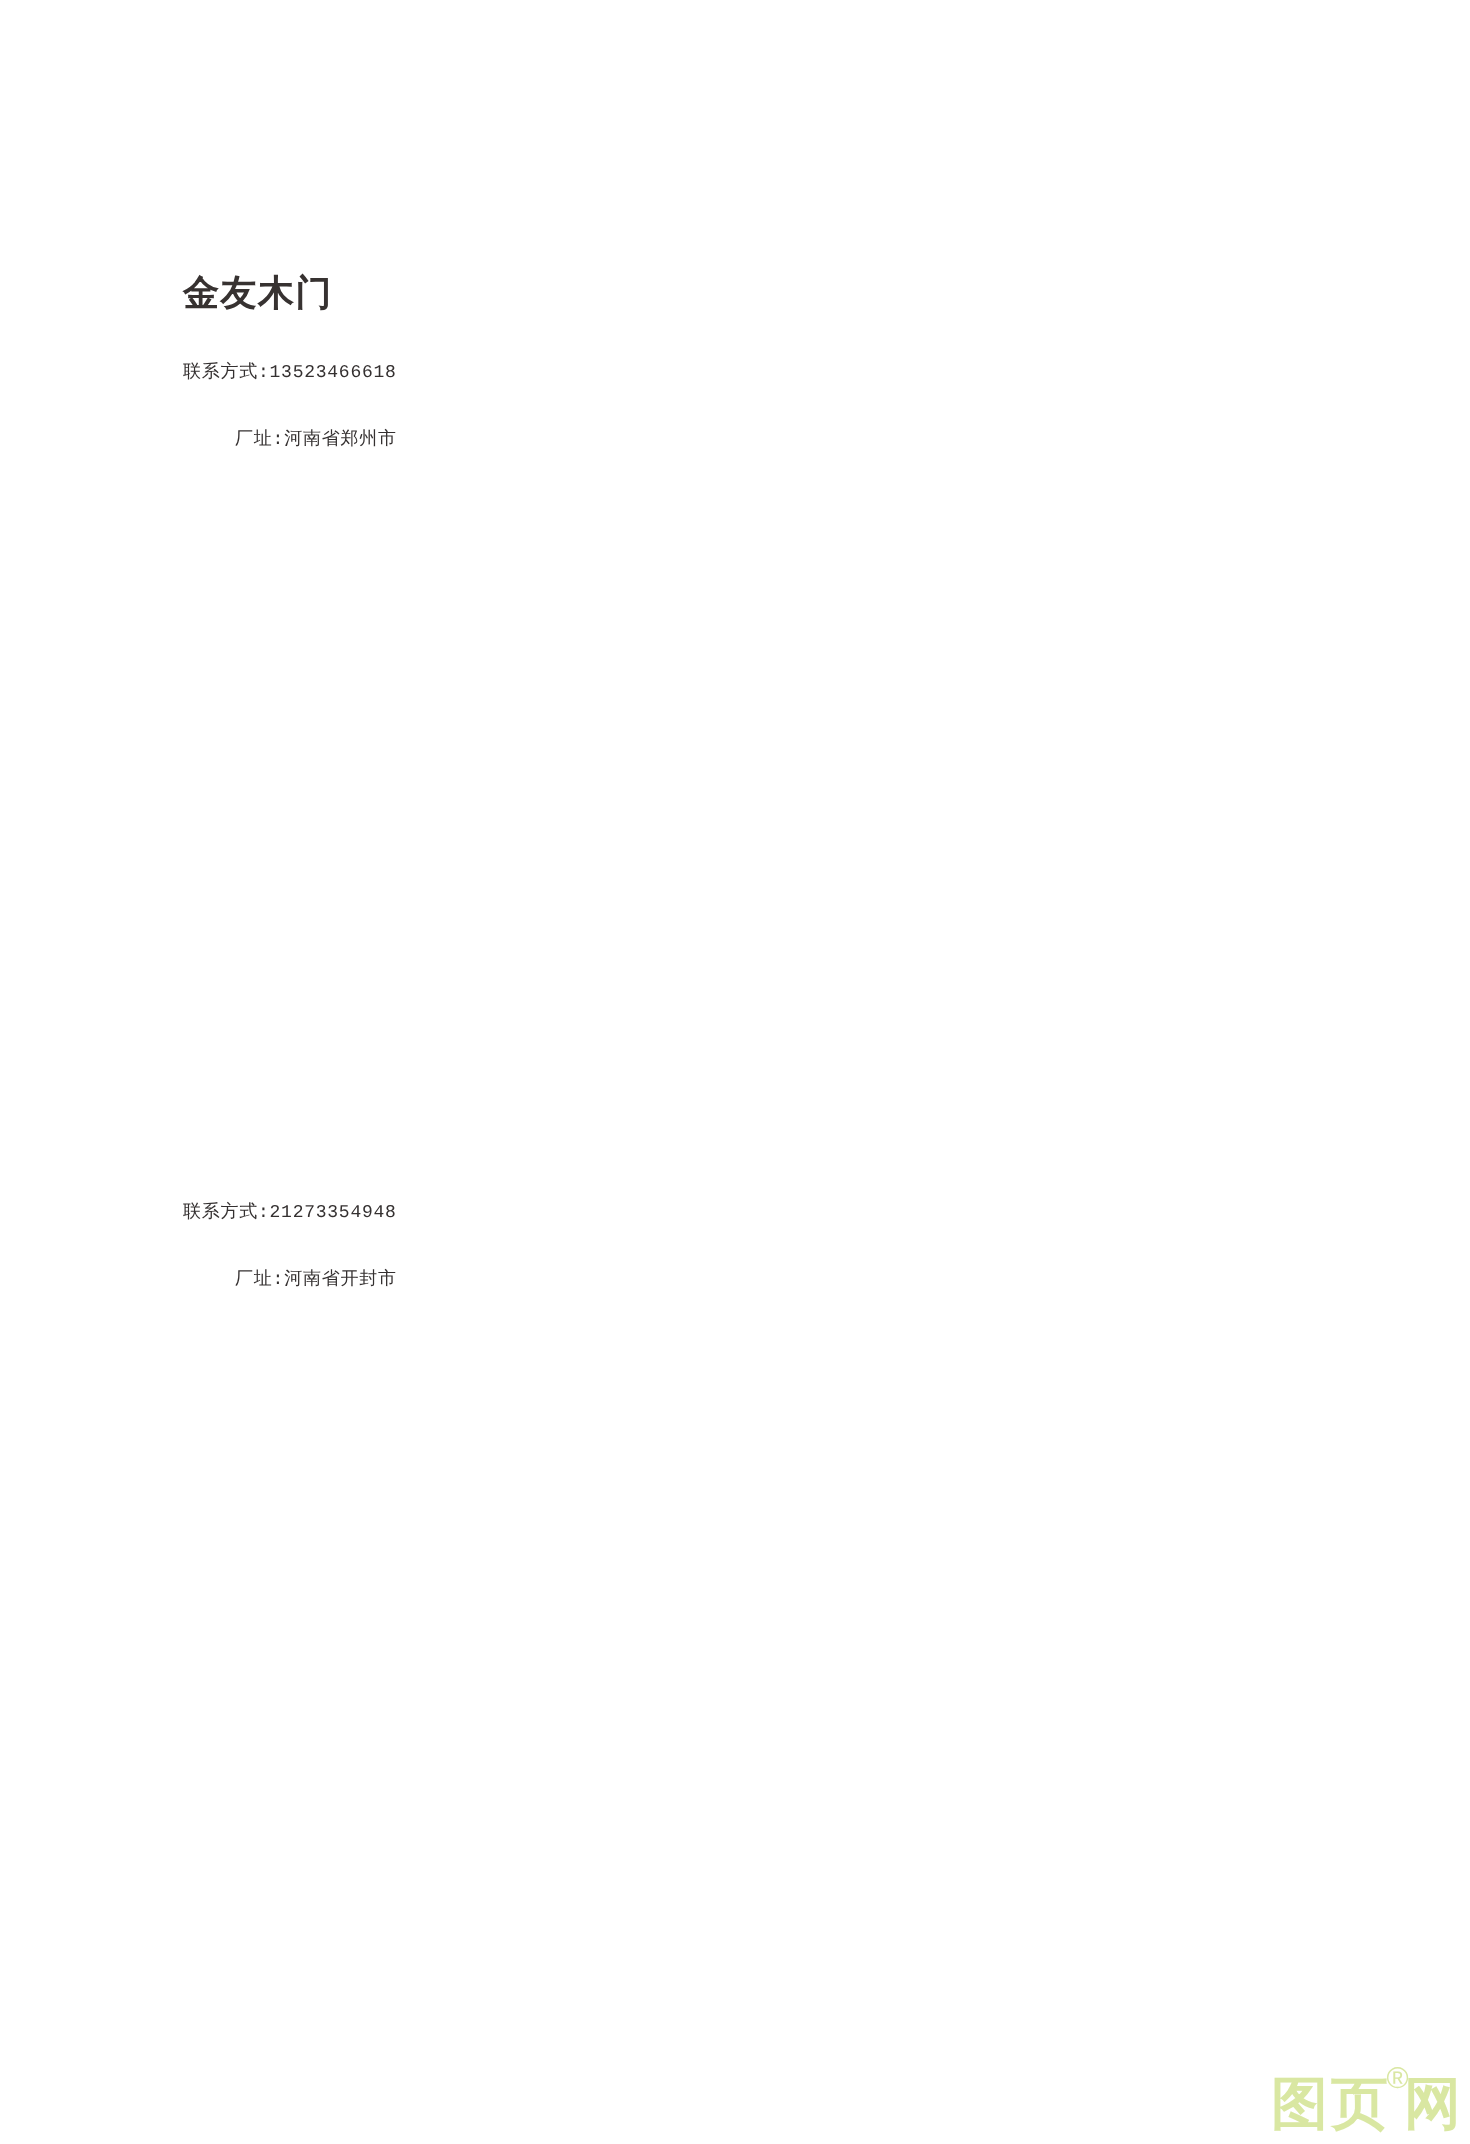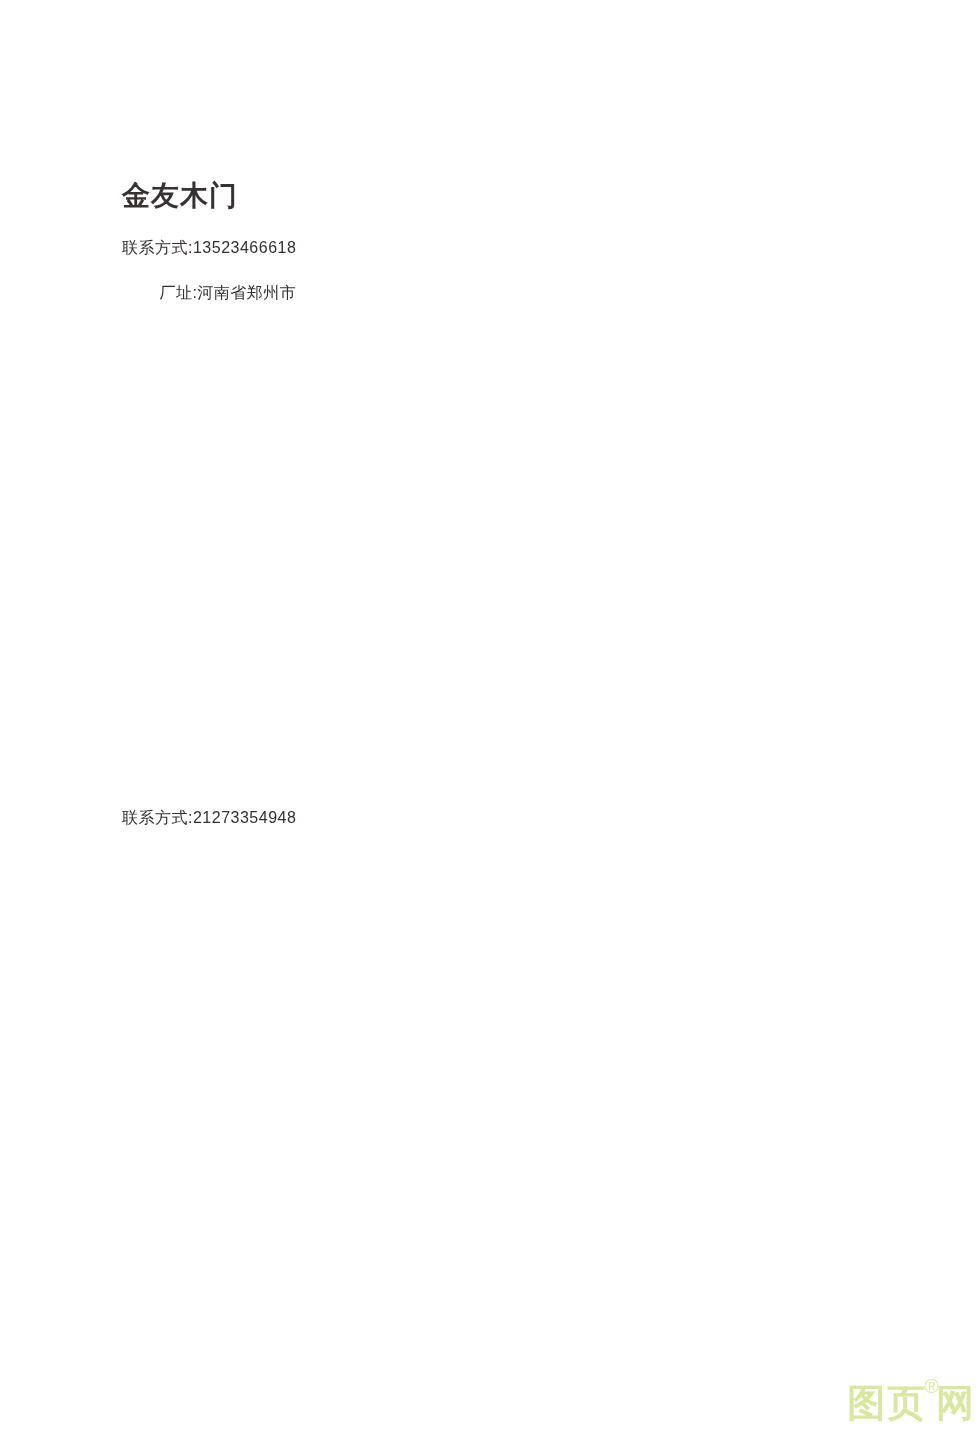--- a/index.html
+++ b/index.html
@@ -16,33 +16,34 @@
   }
   .company {
     position: absolute;
     left: 122px;
     color: #373231;
   }
   .company-1 { top: 181px; }
   .company-2 { top: 797px; }
   .company h2 {
     margin: 0 0 26px 0;
-    font-size: 28px;
+    font-size: 24px;
     line-height: 30px;
     font-weight: 700;
     letter-spacing: 1px;
     color: #373231;
   }
   .company p {
-    margin: 10px 0 23px 0;
-    font-size: 16px;
+    margin: 0 0 23px 0;
+    font-size: 12px;
     line-height: 22px;
     font-weight: 400;
     color: #343030;
     letter-spacing: 0.5px;
+    font-family: Liberation Mono, monospace;
   }
   .company p:last-child { margin-bottom: 0; text-align: right; }
   .watermark {
     position: absolute;
     right: 4px;
     bottom: 7px;
     font-size: 38px;
     line-height: 1;
     font-weight: 700;
     color: #d9e7a2;
@@ -64,17 +65,18 @@
 <main>
 
   <section class="company company-1">
     <h2>金友木门</h2>
     <p><span>联系方式:</span><span>13523466618</span></p>
     <p><span>厂址:</span><span>河南省郑州市</span></p>
   </section>
 
   <section class="company company-2">
     <p><span>联系方式:</span><span>21273354948</span></p>
+    <p><span>厂址:</span><span>河南省开封市</span></p>
   </section>
 
   <div class="watermark"><span>图页</span><span class="reg">®</span><span>网</span></div>
 
 </main>
 
 </body></html>

